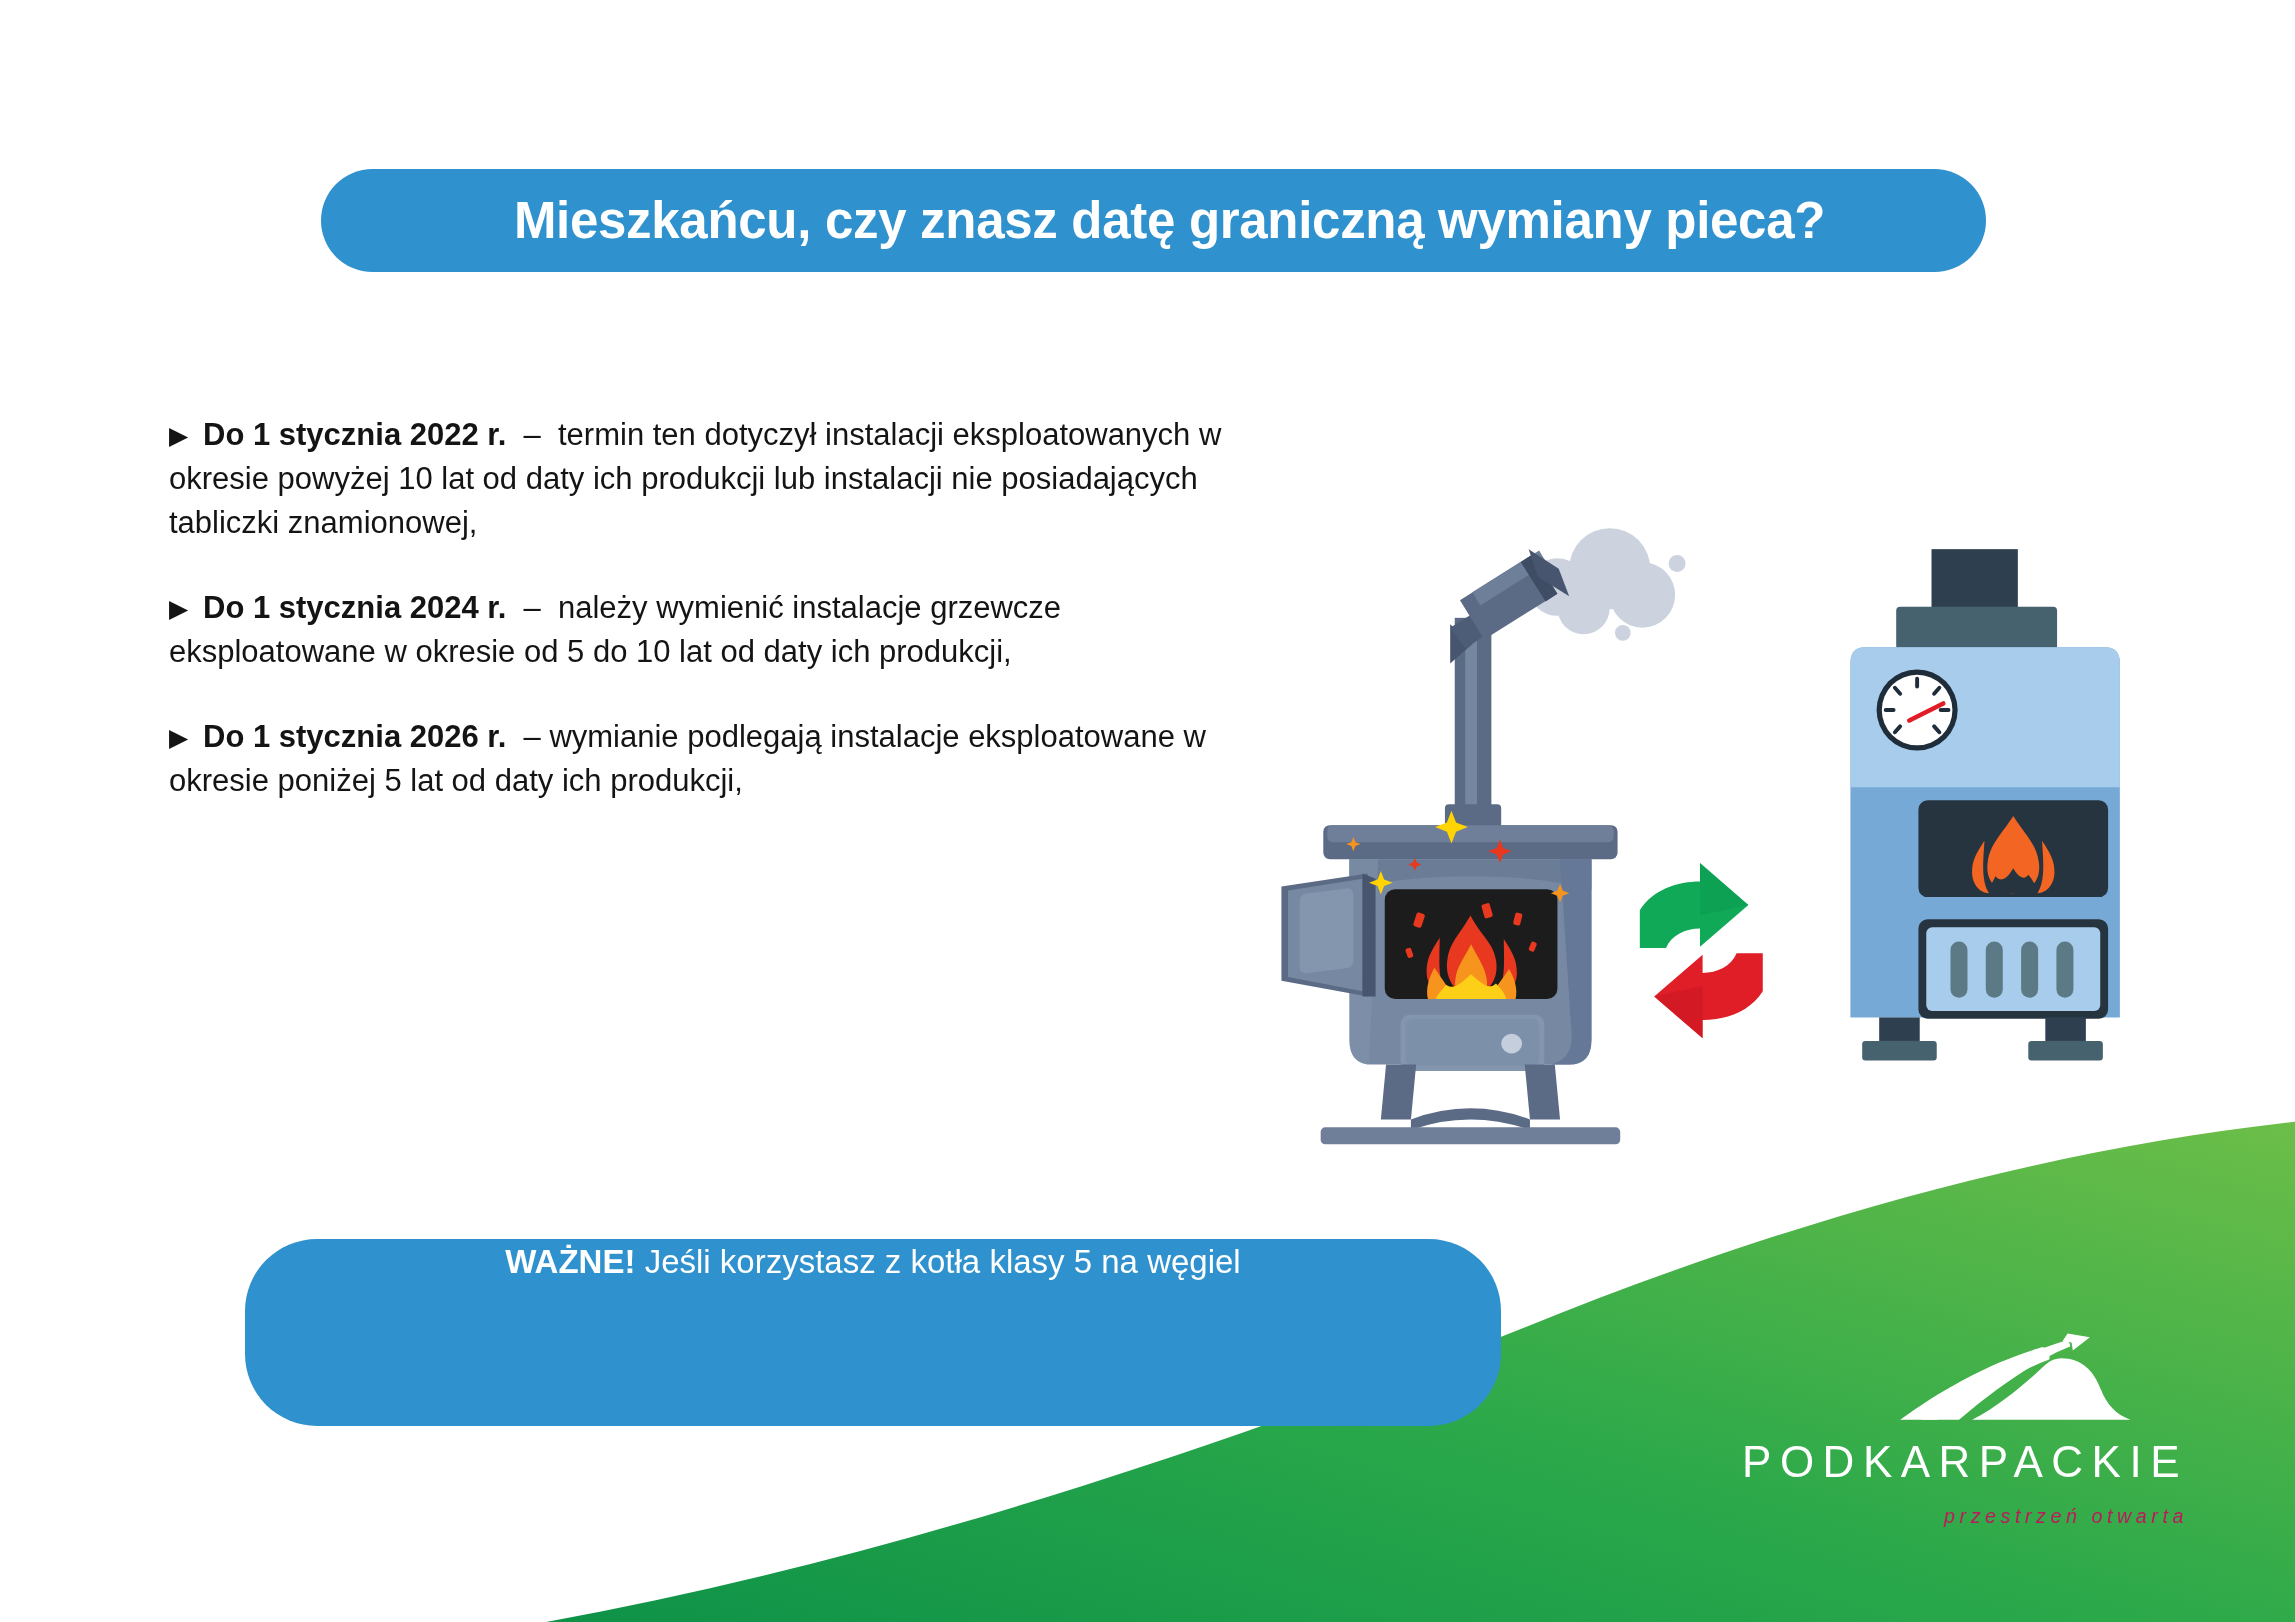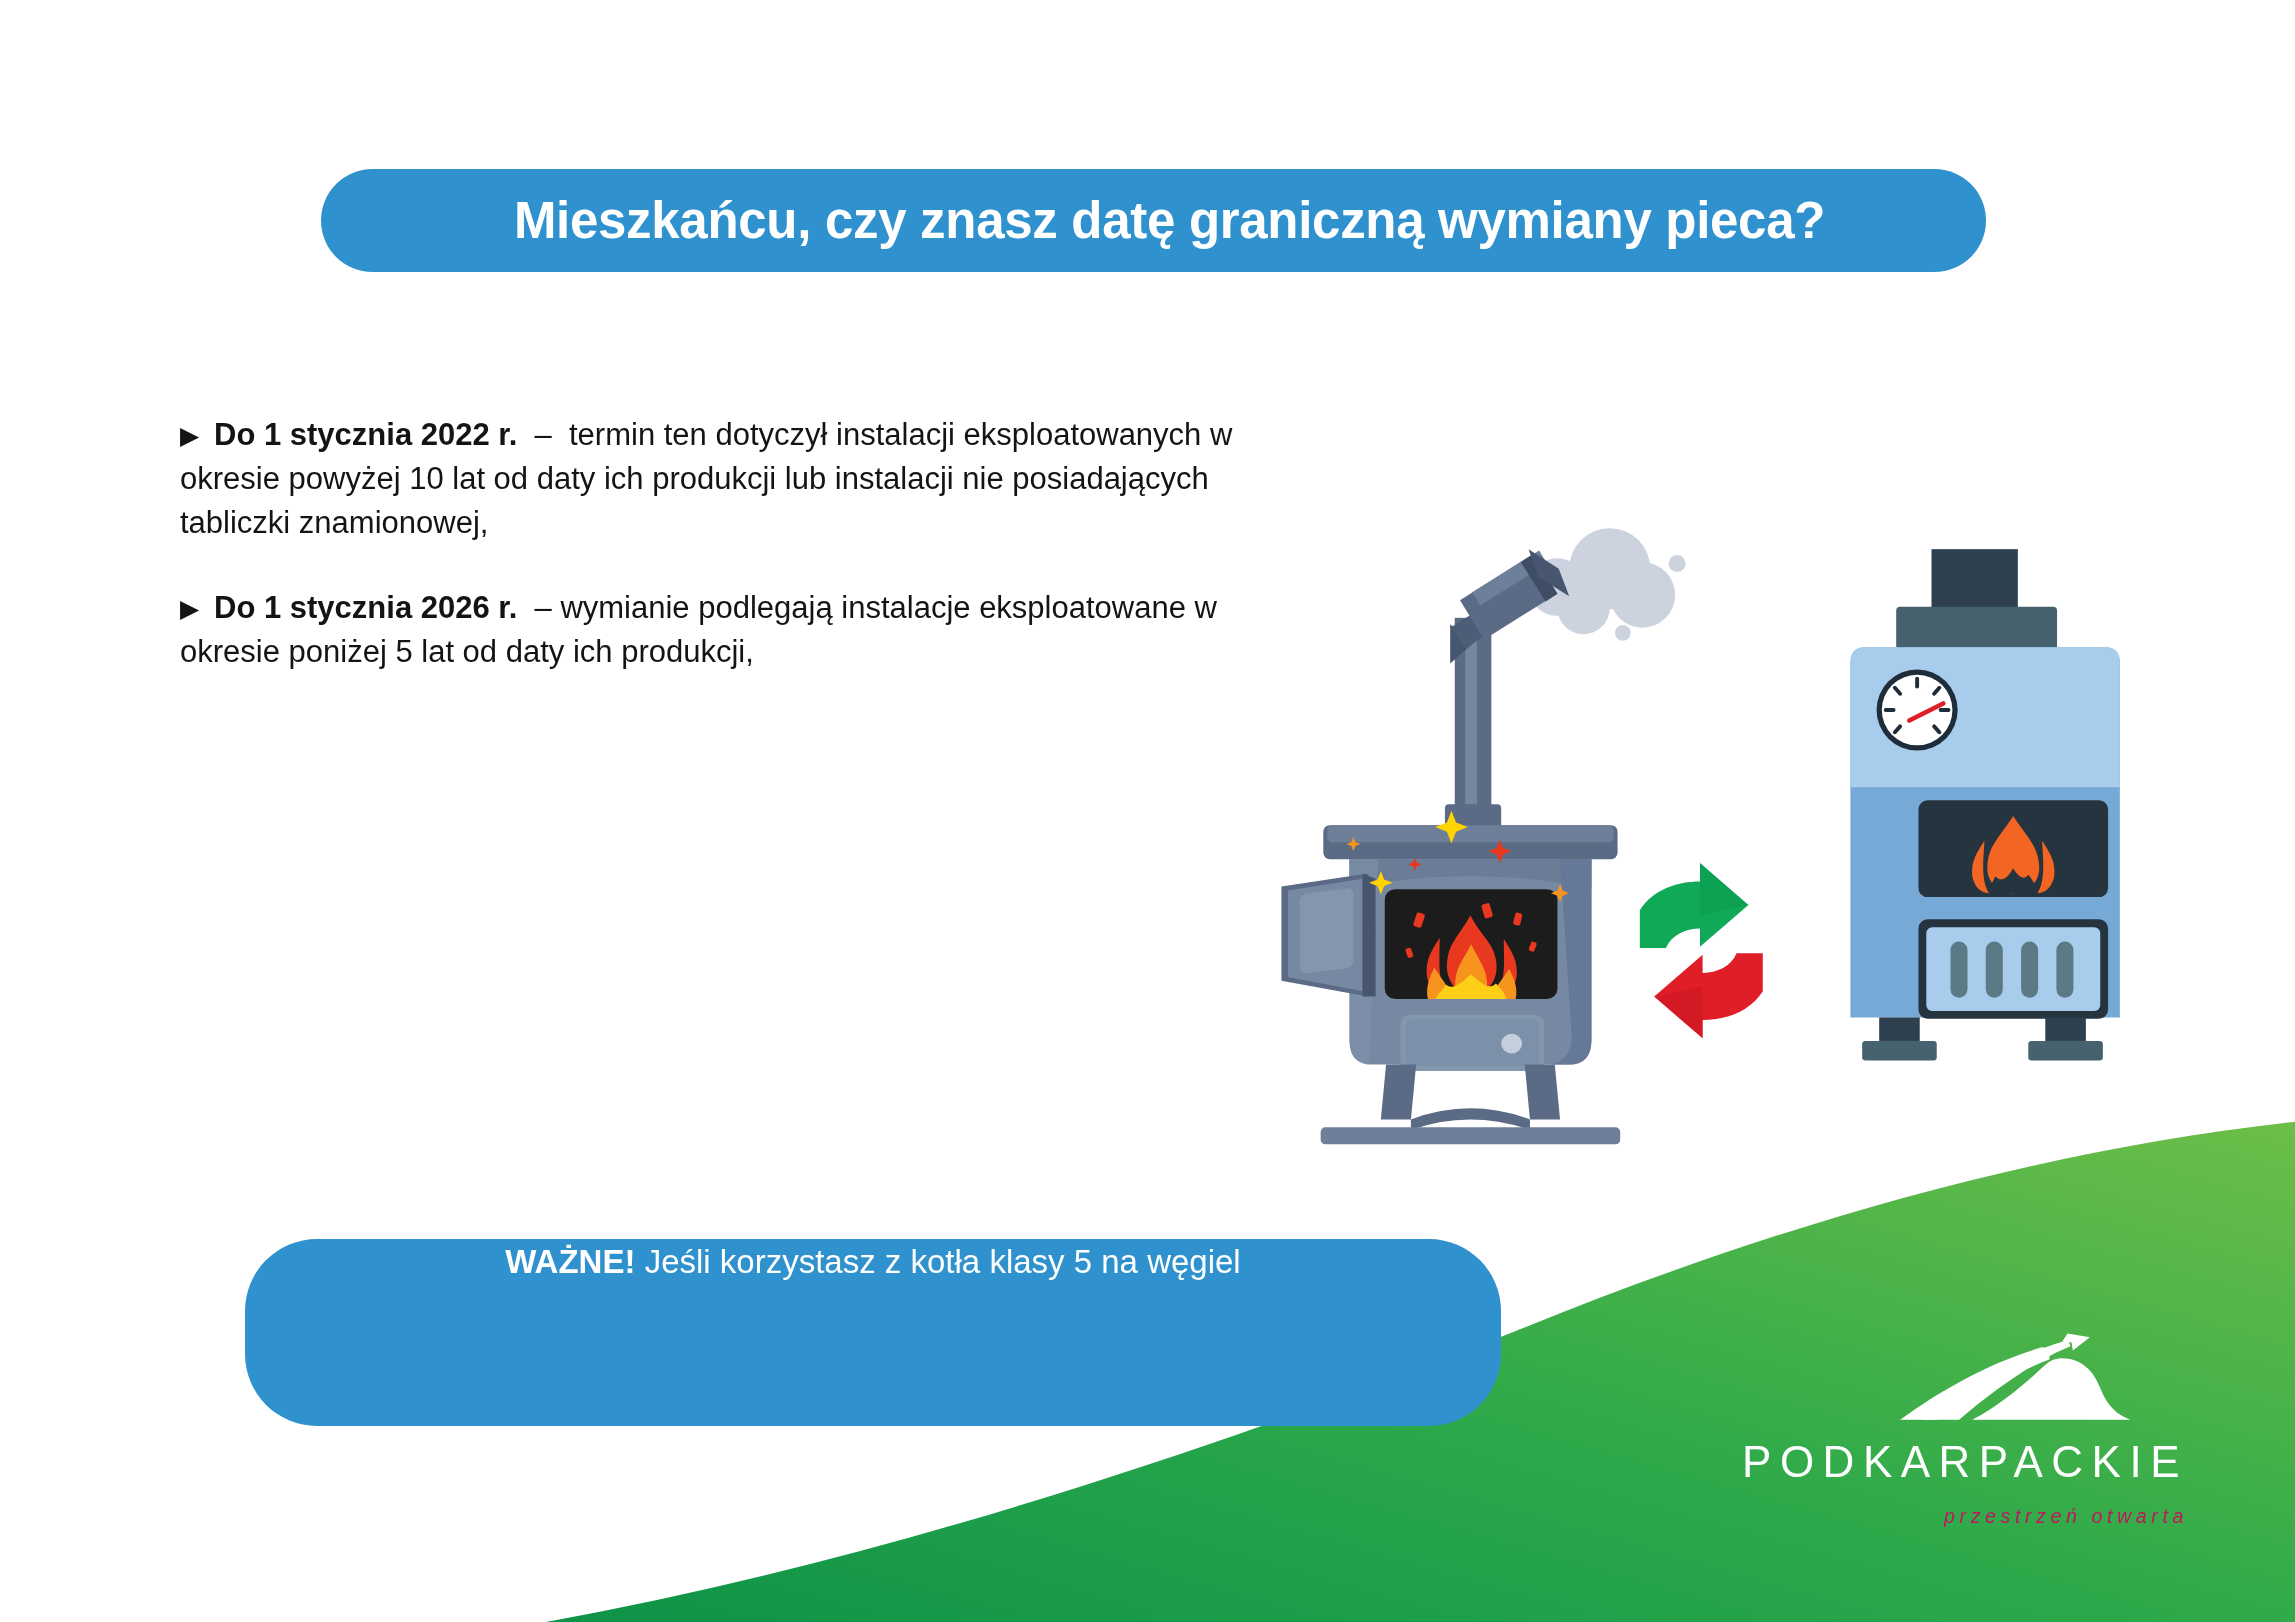--- a/index.html
+++ b/index.html
@@ -47,21 +47,21 @@
     font-weight: bold;
     letter-spacing: -0.3px;
     white-space: nowrap;
     line-height: 1;
     margin-left: 32px;
   }
 
   
   .bullet-list {
     position: absolute;
-    left: 180px;
+    left: 169px;
     top: 413px;
     width: 1099px;
   }
   .bullet-item {
     margin-bottom: 41px;
   }
   .bullet-item:last-child { margin-bottom: 0; }
 
   .bullet-para {
     font-size: 31px;
@@ -172,20 +172,25 @@
   </div>
 
   <div class="bullet-list">
 
     <div class="bullet-item">
       <p class="bullet-para">
         <span class="bullet-marker">▶</span><span class="bullet-date">Do 1 stycznia 2022 r.</span>&nbsp;&nbsp;<span class="bullet-dash">–</span>&nbsp;&nbsp;<span class="bullet-rest">termin ten dotyczył instalacji eksploatowanych w okresie powyżej 10 lat od daty ich produkcji lub instalacji nie posiadających tabliczki znamionowej,</span>
       </p>
     </div>
 
+    <div class="bullet-item">
+      <p class="bullet-para">
+        <span class="bullet-marker">▶</span><span class="bullet-date">Do 1 stycznia 2024 r.</span>&nbsp;&nbsp;<span class="bullet-dash">–</span>&nbsp;&nbsp;<span class="bullet-rest">należy wymienić instalacje grzewcze eksploatowane w okresie od 5 do 10 lat od daty ich produkcji,</span>
+      </p>
+    </div>
 
     <div class="bullet-item">
       <p class="bullet-para">
         <span class="bullet-marker">▶</span><span class="bullet-date">Do 1 stycznia 2026 r.</span>&nbsp;&nbsp;<span class="bullet-dash">–</span>&nbsp;<span class="bullet-rest">wymianie podlegają instalacje eksploatowane w okresie poniżej 5 lat od daty ich produkcji,</span>
       </p>
     </div>
 
 
   </div>
 

